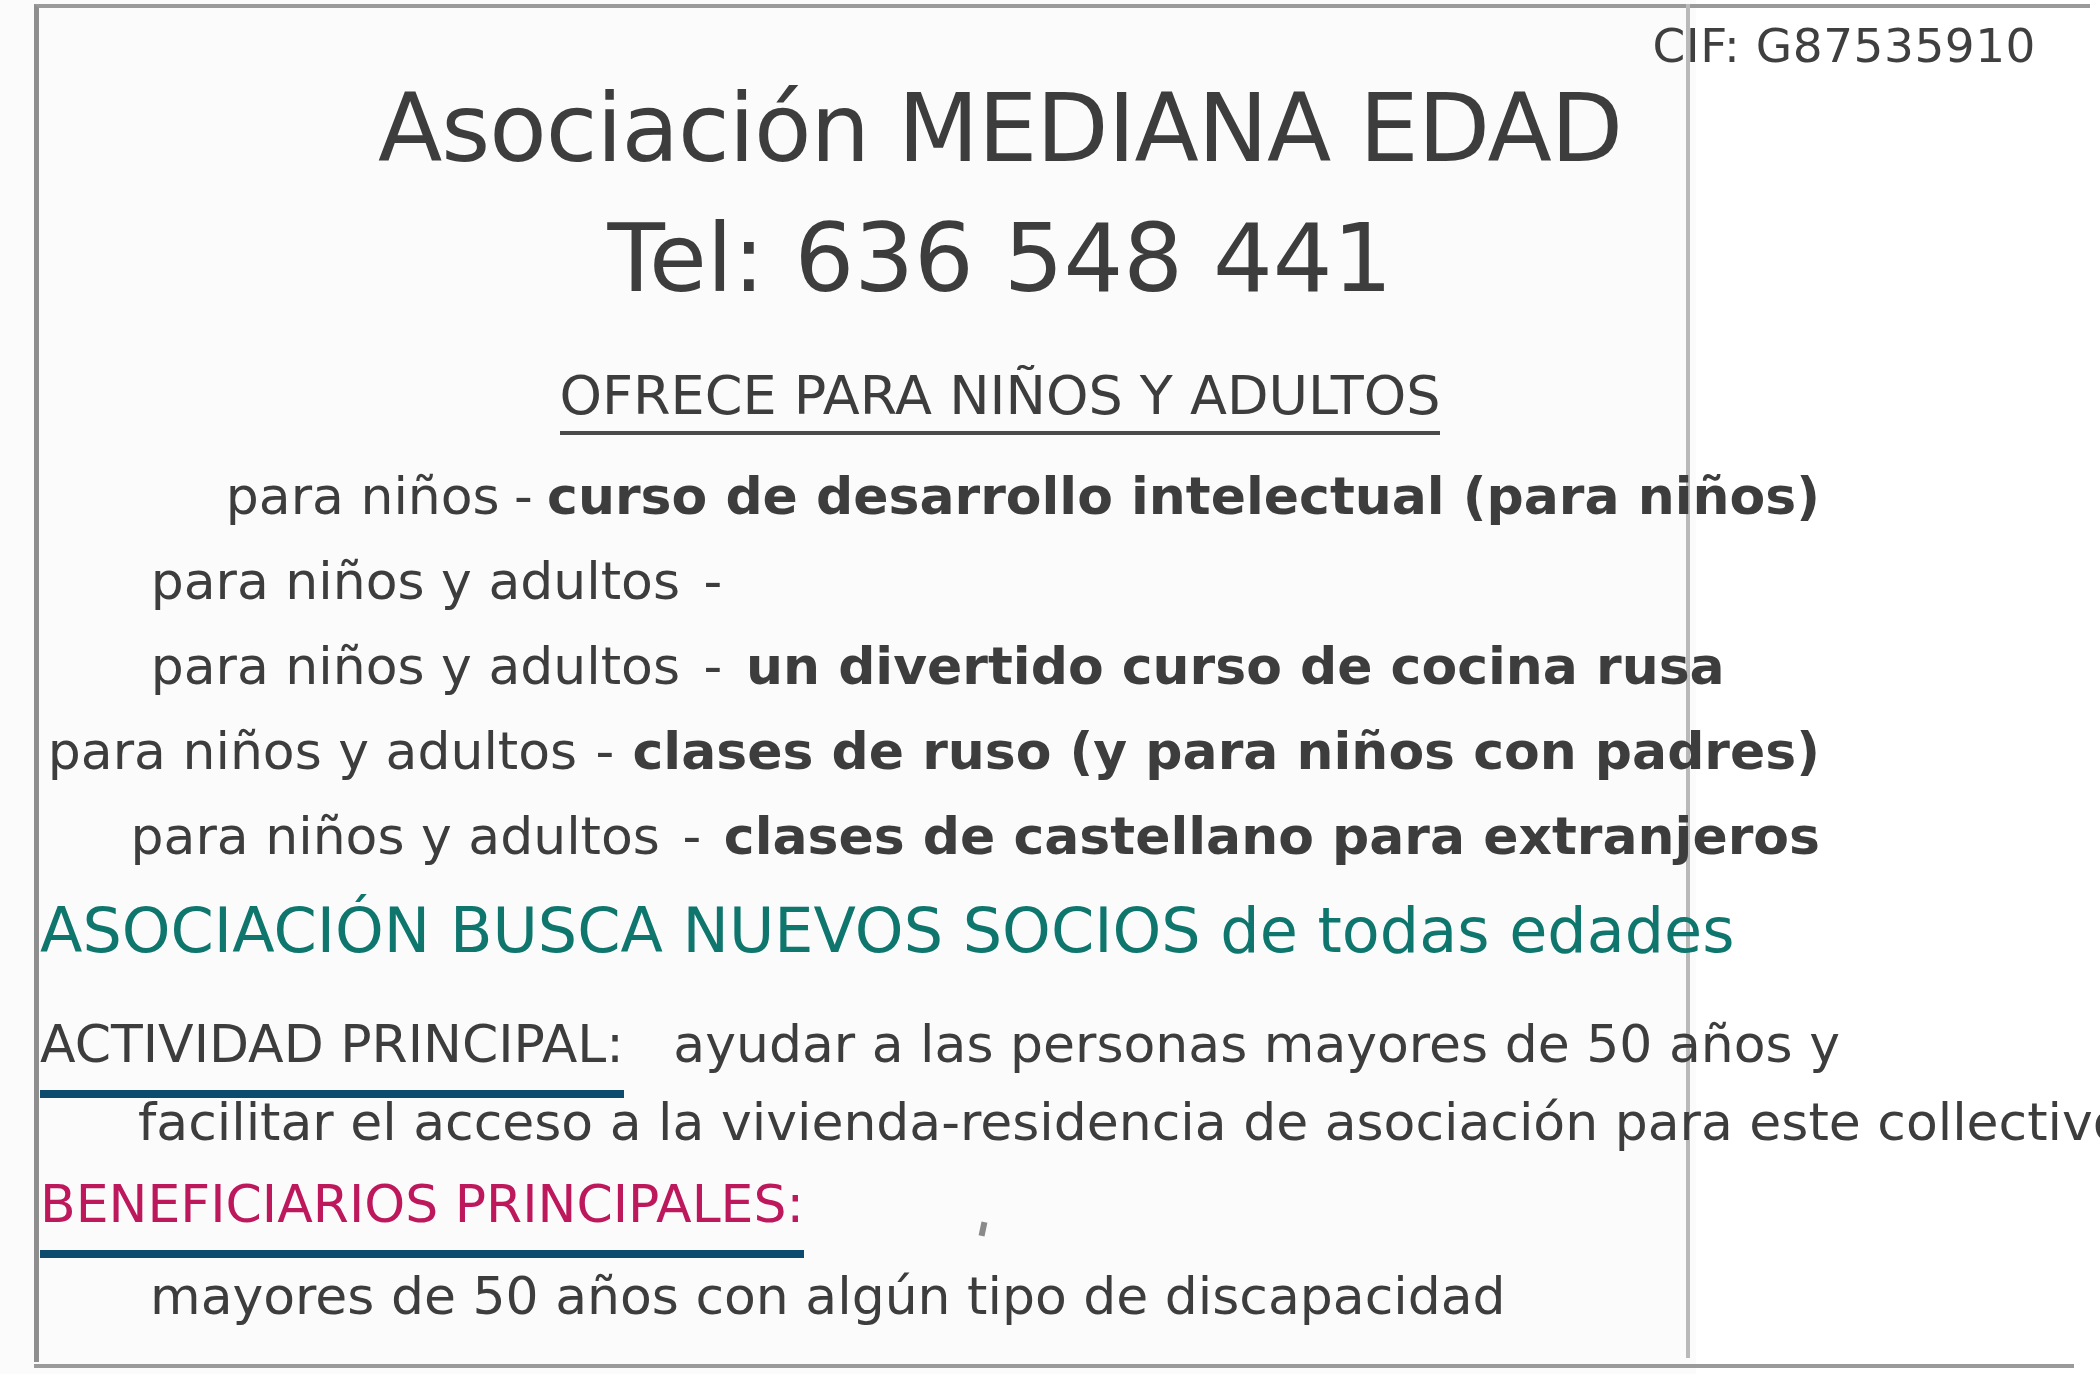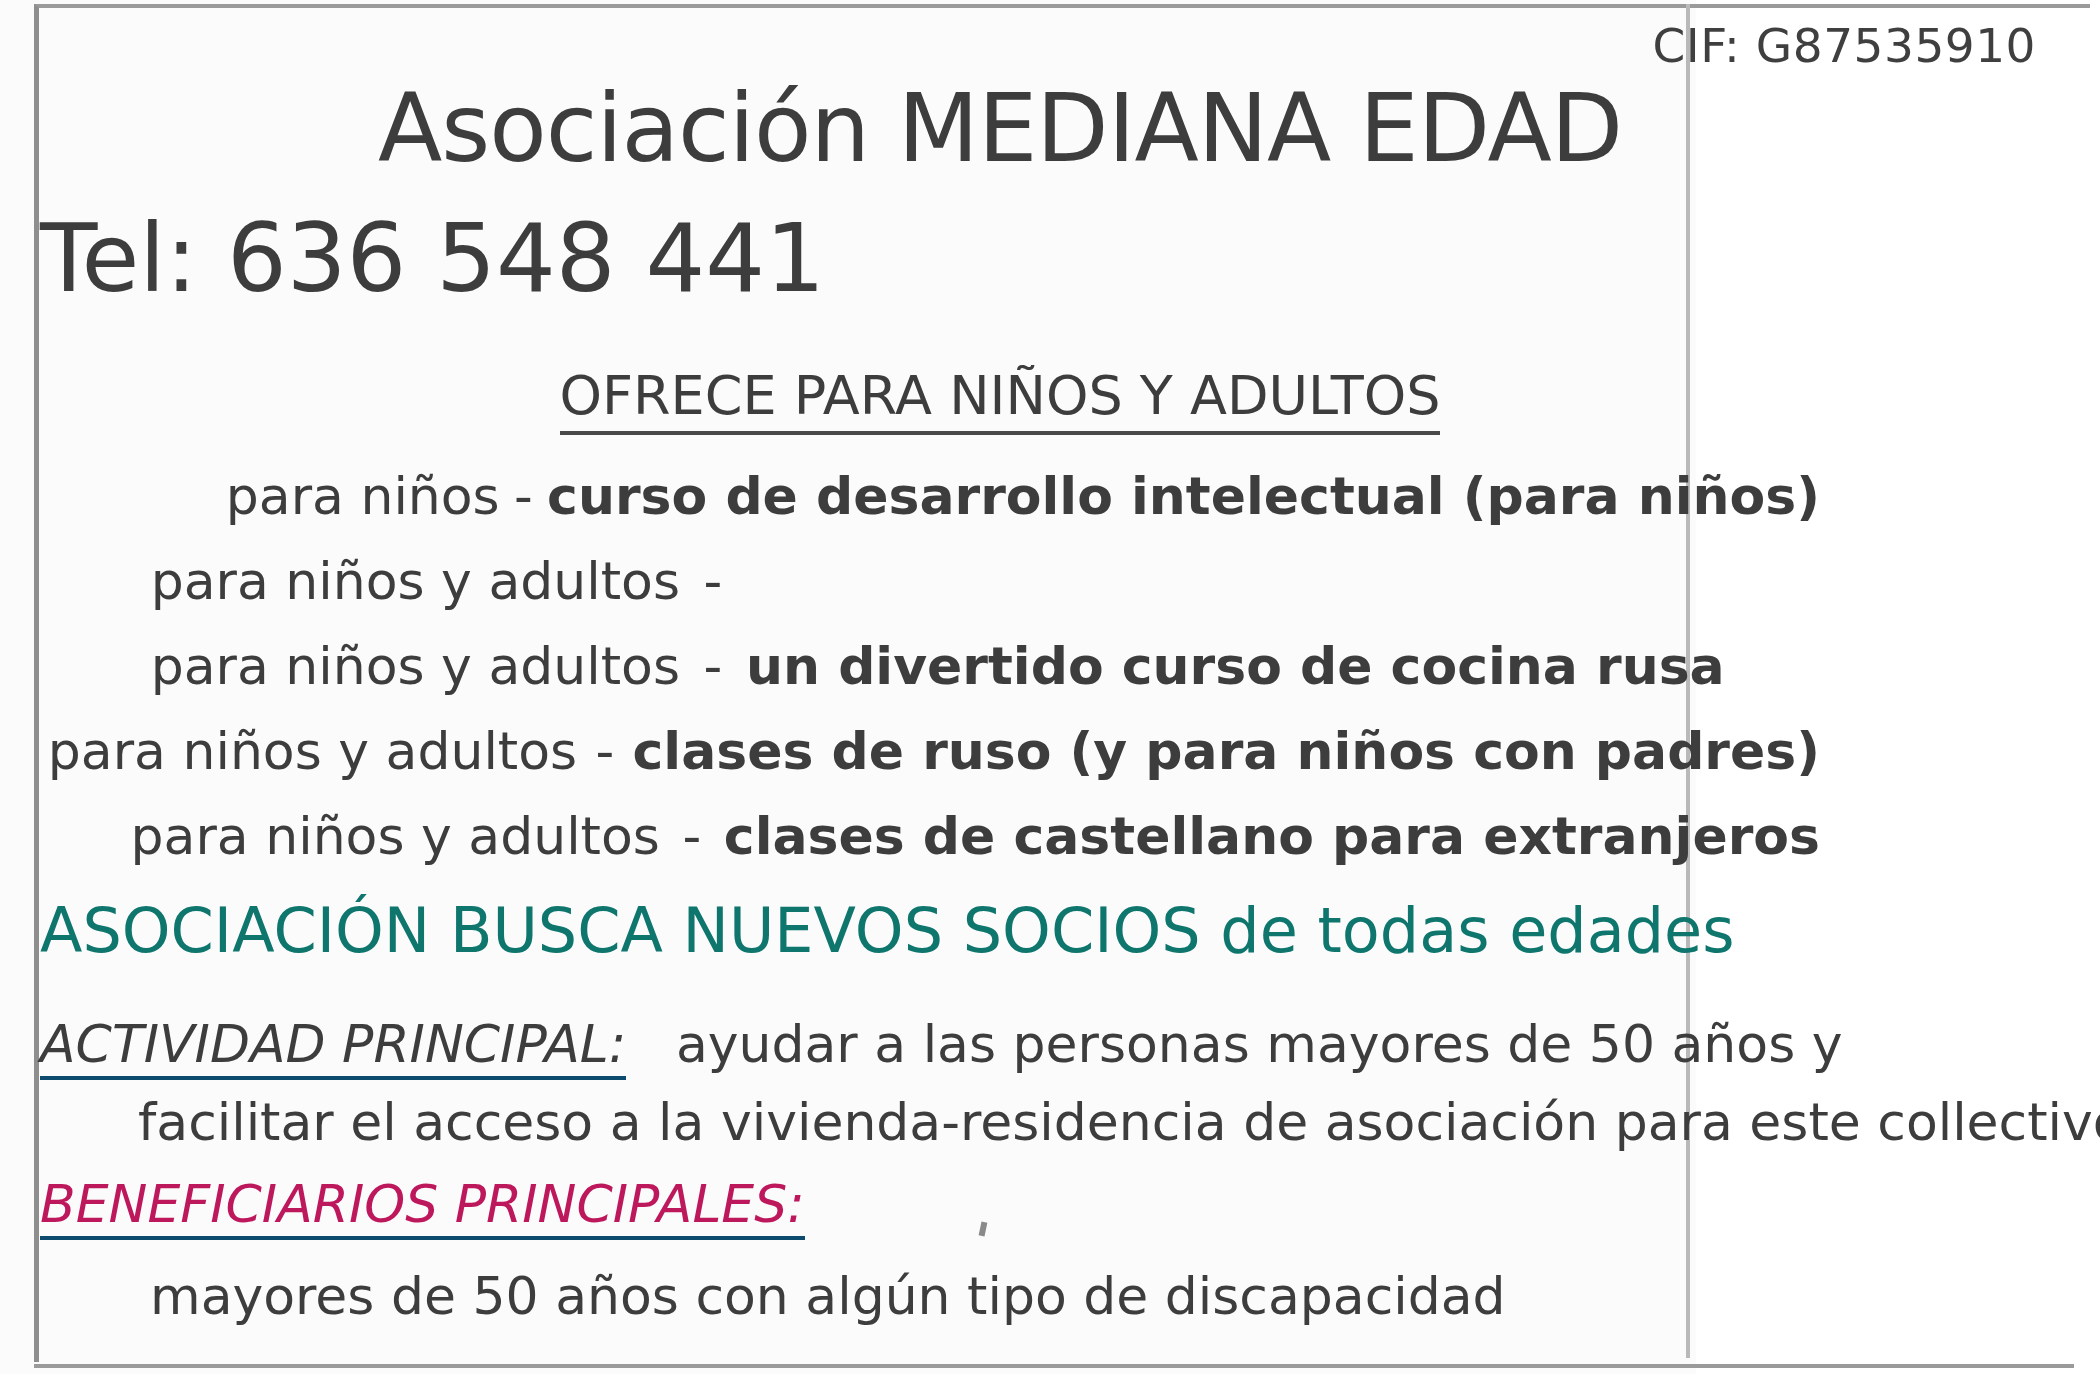--- a/index.html
+++ b/index.html
@@ -85,21 +85,21 @@
     line-height: 1.0;
     letter-spacing: -1px;
     color: #3d3d3d;
     white-space: nowrap;
   }
   .title2 {
     position: absolute;
     left: 0;
     top: 208px;
     width: 1920px;
-    text-align: left;
+    text-align: center;
     font-size: 94px;
     line-height: 1.0;
     letter-spacing: 0px;
     color: #3d3d3d;
     white-space: nowrap;
   }
 
   
   .offer {
     position: absolute;
@@ -159,23 +159,22 @@
   }
 
   
   .block {
     position: absolute;
     left: 0;
     top: 1010px;
     width: 2010px;
   }
   .lbl {
-    font-style: italic;
-    border-bottom: 4px solid #0c4a6e;
-    padding-bottom: 2px;
+    border-bottom: 8px solid #0c4a6e;
+    padding-bottom: 16px;
   }
   .line-a {
     position: absolute;
     left: 0px;
     top: 0px;
     font-size: 52px;
     color: #3d3d3d;
     white-space: nowrap;
   }
   .line-b {

